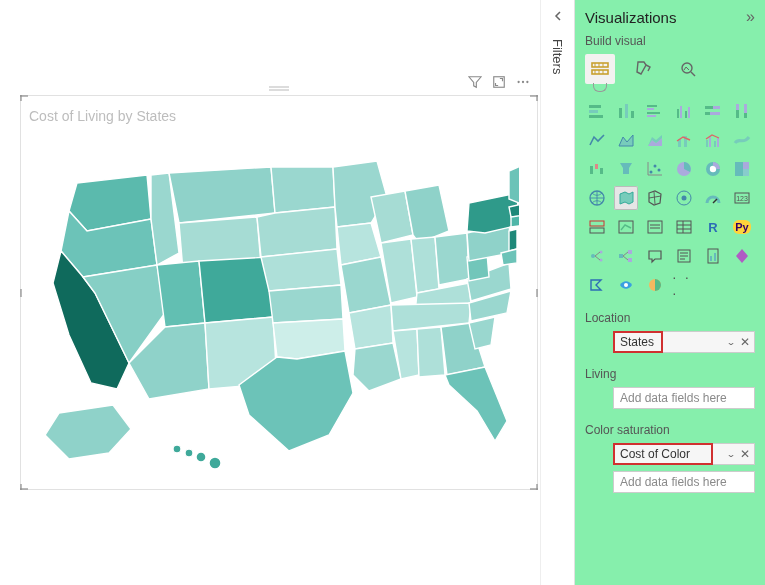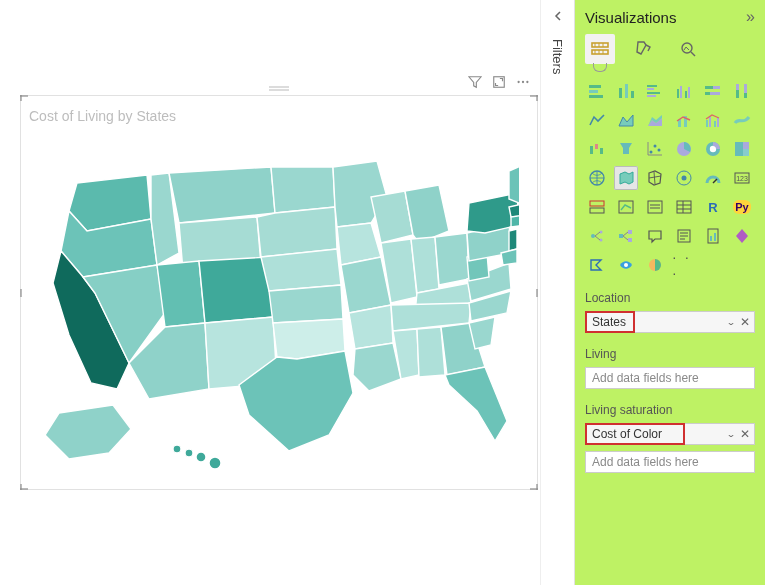--- a/index.html
+++ b/index.html
@@ -76,21 +76,21 @@
   .filters-rail .chev { color:#666; cursor:pointer }
   .filters-label {
     writing-mode: vertical-rl;
     color:#444; font-size:13px;
     margin-top:4px;
   }
   .viz-pane {
     position: absolute;
     left: 574px; top:0; right:0; height:585px;
     border-left:1px solid #e1e1e1;
-    background:#bef264;
+    background:#86efac;
     display:flex; flex-direction:column;
     padding: 6px 10px 0 10px;
     overflow:hidden;
   }
   .pane-header {
     display:flex; justify-content:space-between; align-items:center;
     padding:2px 0 6px 0;
   }
   .pane-header .title { font-size:15px; color:#222 }
   .pane-header .exp { color:#666; cursor:pointer; font-size:16px }
@@ -143,20 +143,21 @@
   }
   .field-well {
     margin-top:6px;
     height:22px;
     border:1px solid #ccc;
     background:#f6f6f6;
     display:flex; align-items:center; justify-content:space-between;
     padding:0 4px 0 6px;
     font-size:12px; color:#333;
     position:relative;
+    margin-left:28px;
   }
   .field-well.empty {
     color:#8a8a8a; font-style:normal;
     background:#fff;
   }
   .field-well .right { display:flex; gap:4px; align-items:center; color:#666 }
   .field-well .chev-down { transform:scaleY(0.7) }
   .field-well.hl::before {
     content:"";
     position:absolute;
@@ -301,20 +302,21 @@
       </svg>
   </span>
   <span class="filters-label">Filters</span>
 </div>
 
 <div class="viz-pane">
   <div class="pane-header">
     <span class="title">Visualizations</span>
     <span class="exp">»</span>
   </div>
+  <div class="pane-sub">Build visual</div>
 
   <div class="tabstrip">
     <div class="tab-btn active">
       <svg width="22" height="22" viewBox="0 0 22 22">
           <g stroke="#c8a030" stroke-width="1.6" fill="none">
             <rect x="3" y="5" width="16" height="4"></rect>
             <rect x="3" y="12" width="16" height="4"></rect>
           </g>
           <g stroke="#c8a030" stroke-width="1">
             <line x1="6" y1="5" x2="6" y2="9"></line>
@@ -616,21 +618,21 @@
       <span class="chev-down">⌄</span>
       <span>✕</span>
     </span>
   </div>
 
   <div class="section-label">Living</div>
   <div class="field-well empty">
     <span class="well-text">Add data fields here</span>
   </div>
 
-  <div class="section-label">Living saturation</div>
+  <div class="section-label">Color saturation</div>
   <div class="field-well hl col">
     <span class="well-text">Cost of Color</span>
     <span class="right">
       <span class="chev-down">⌄</span>
       <span>✕</span>
     </span>
   </div>
 
   <div class="field-well empty">
     <span class="well-text">Add data fields here</span>

